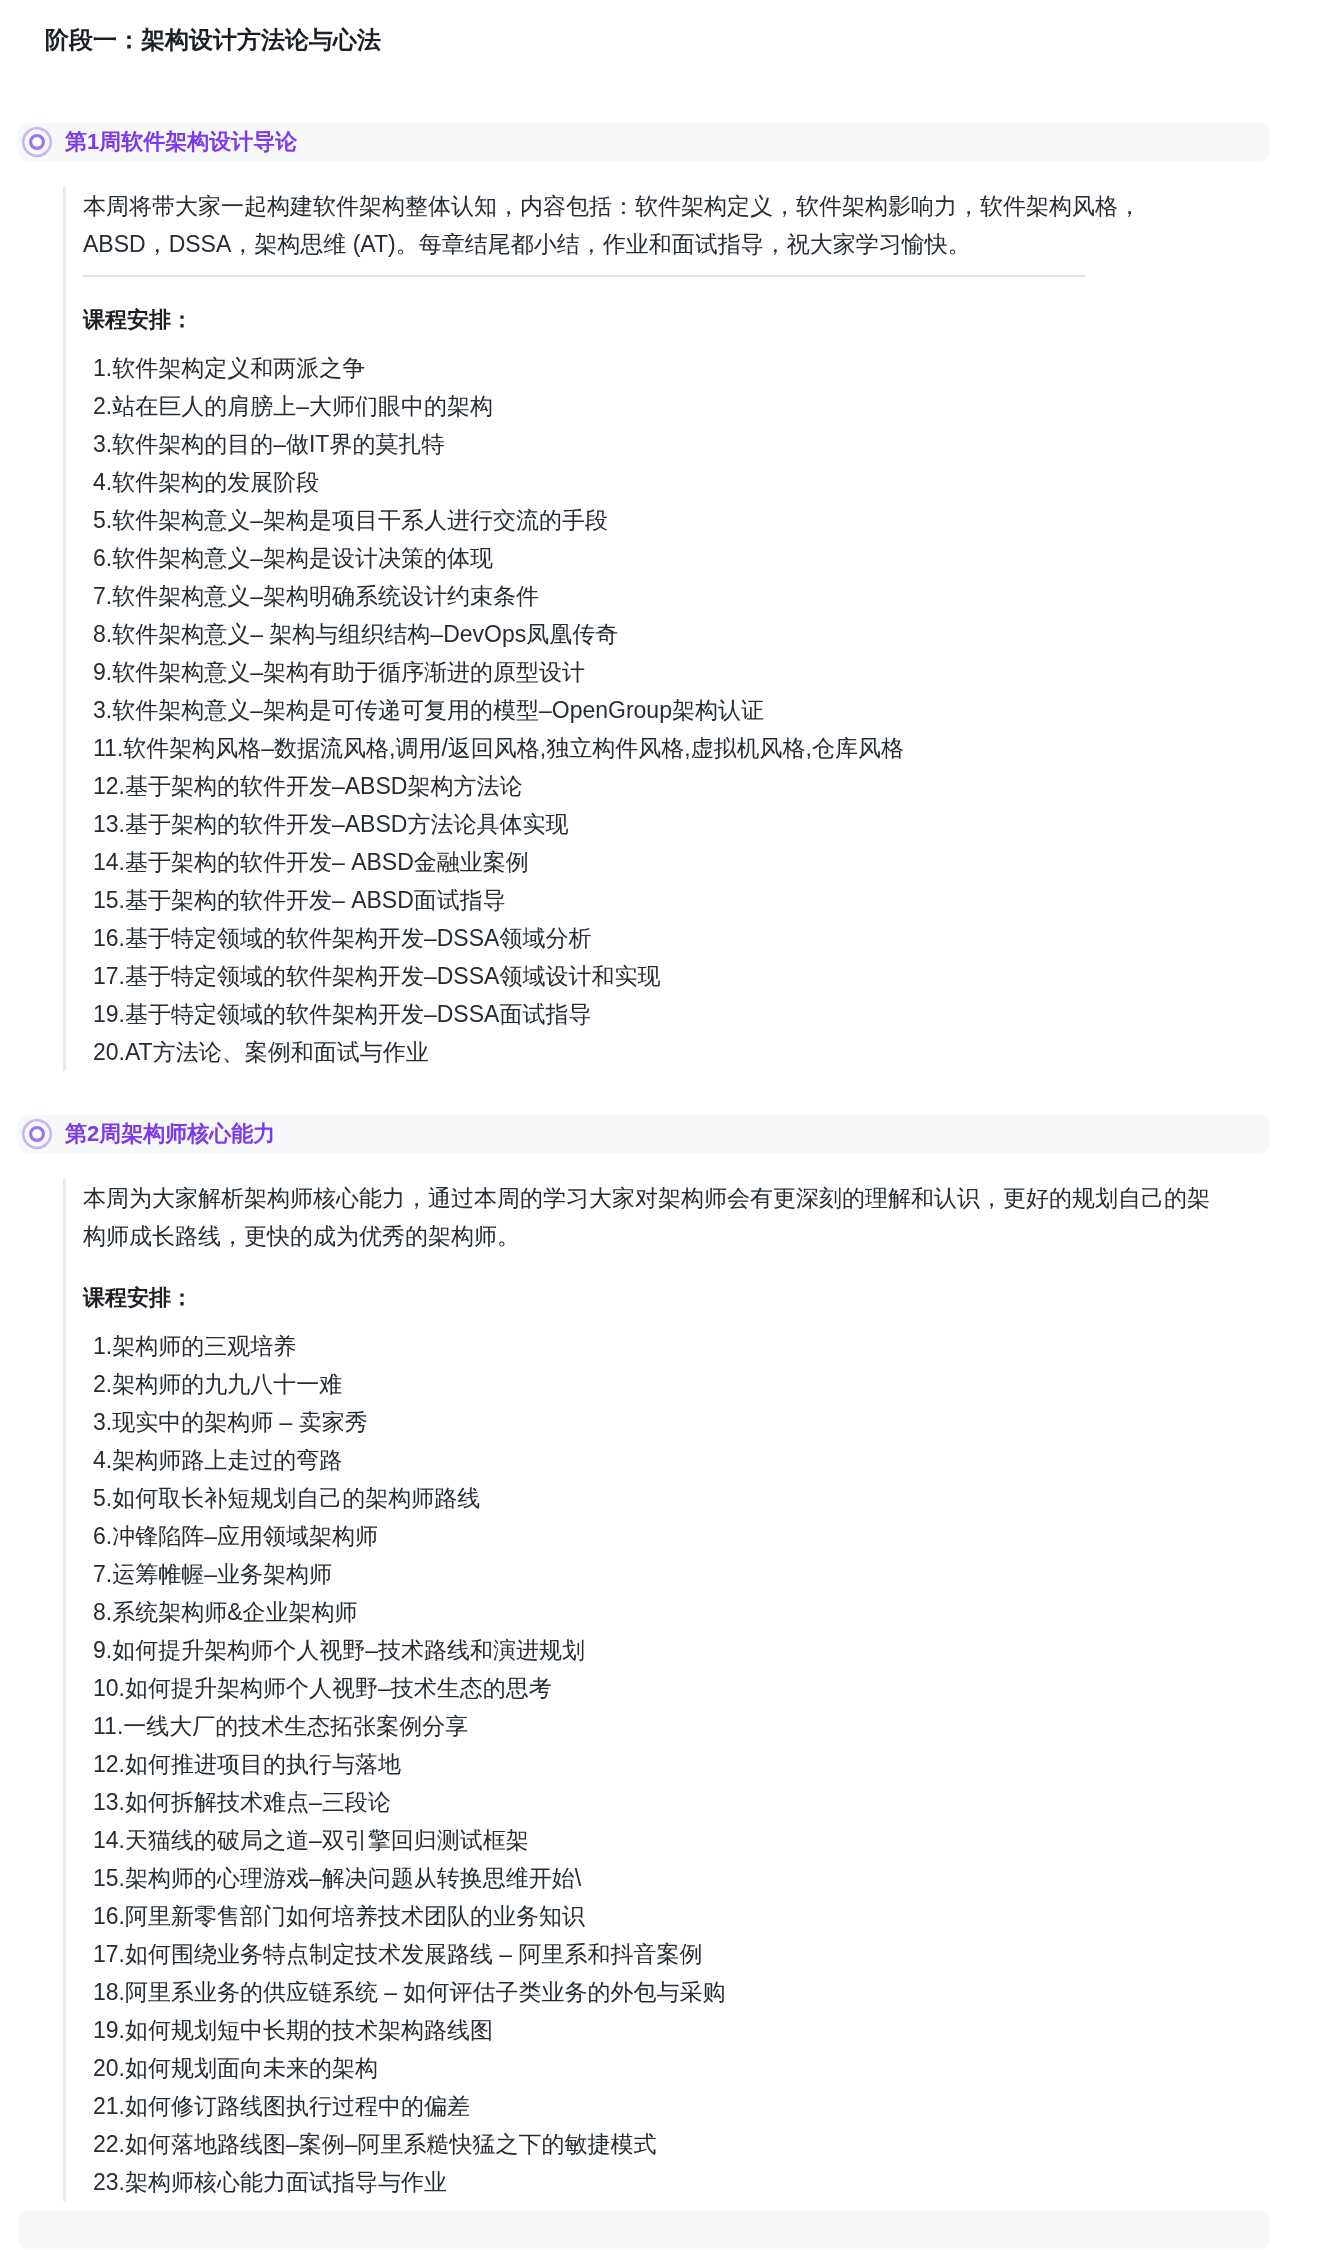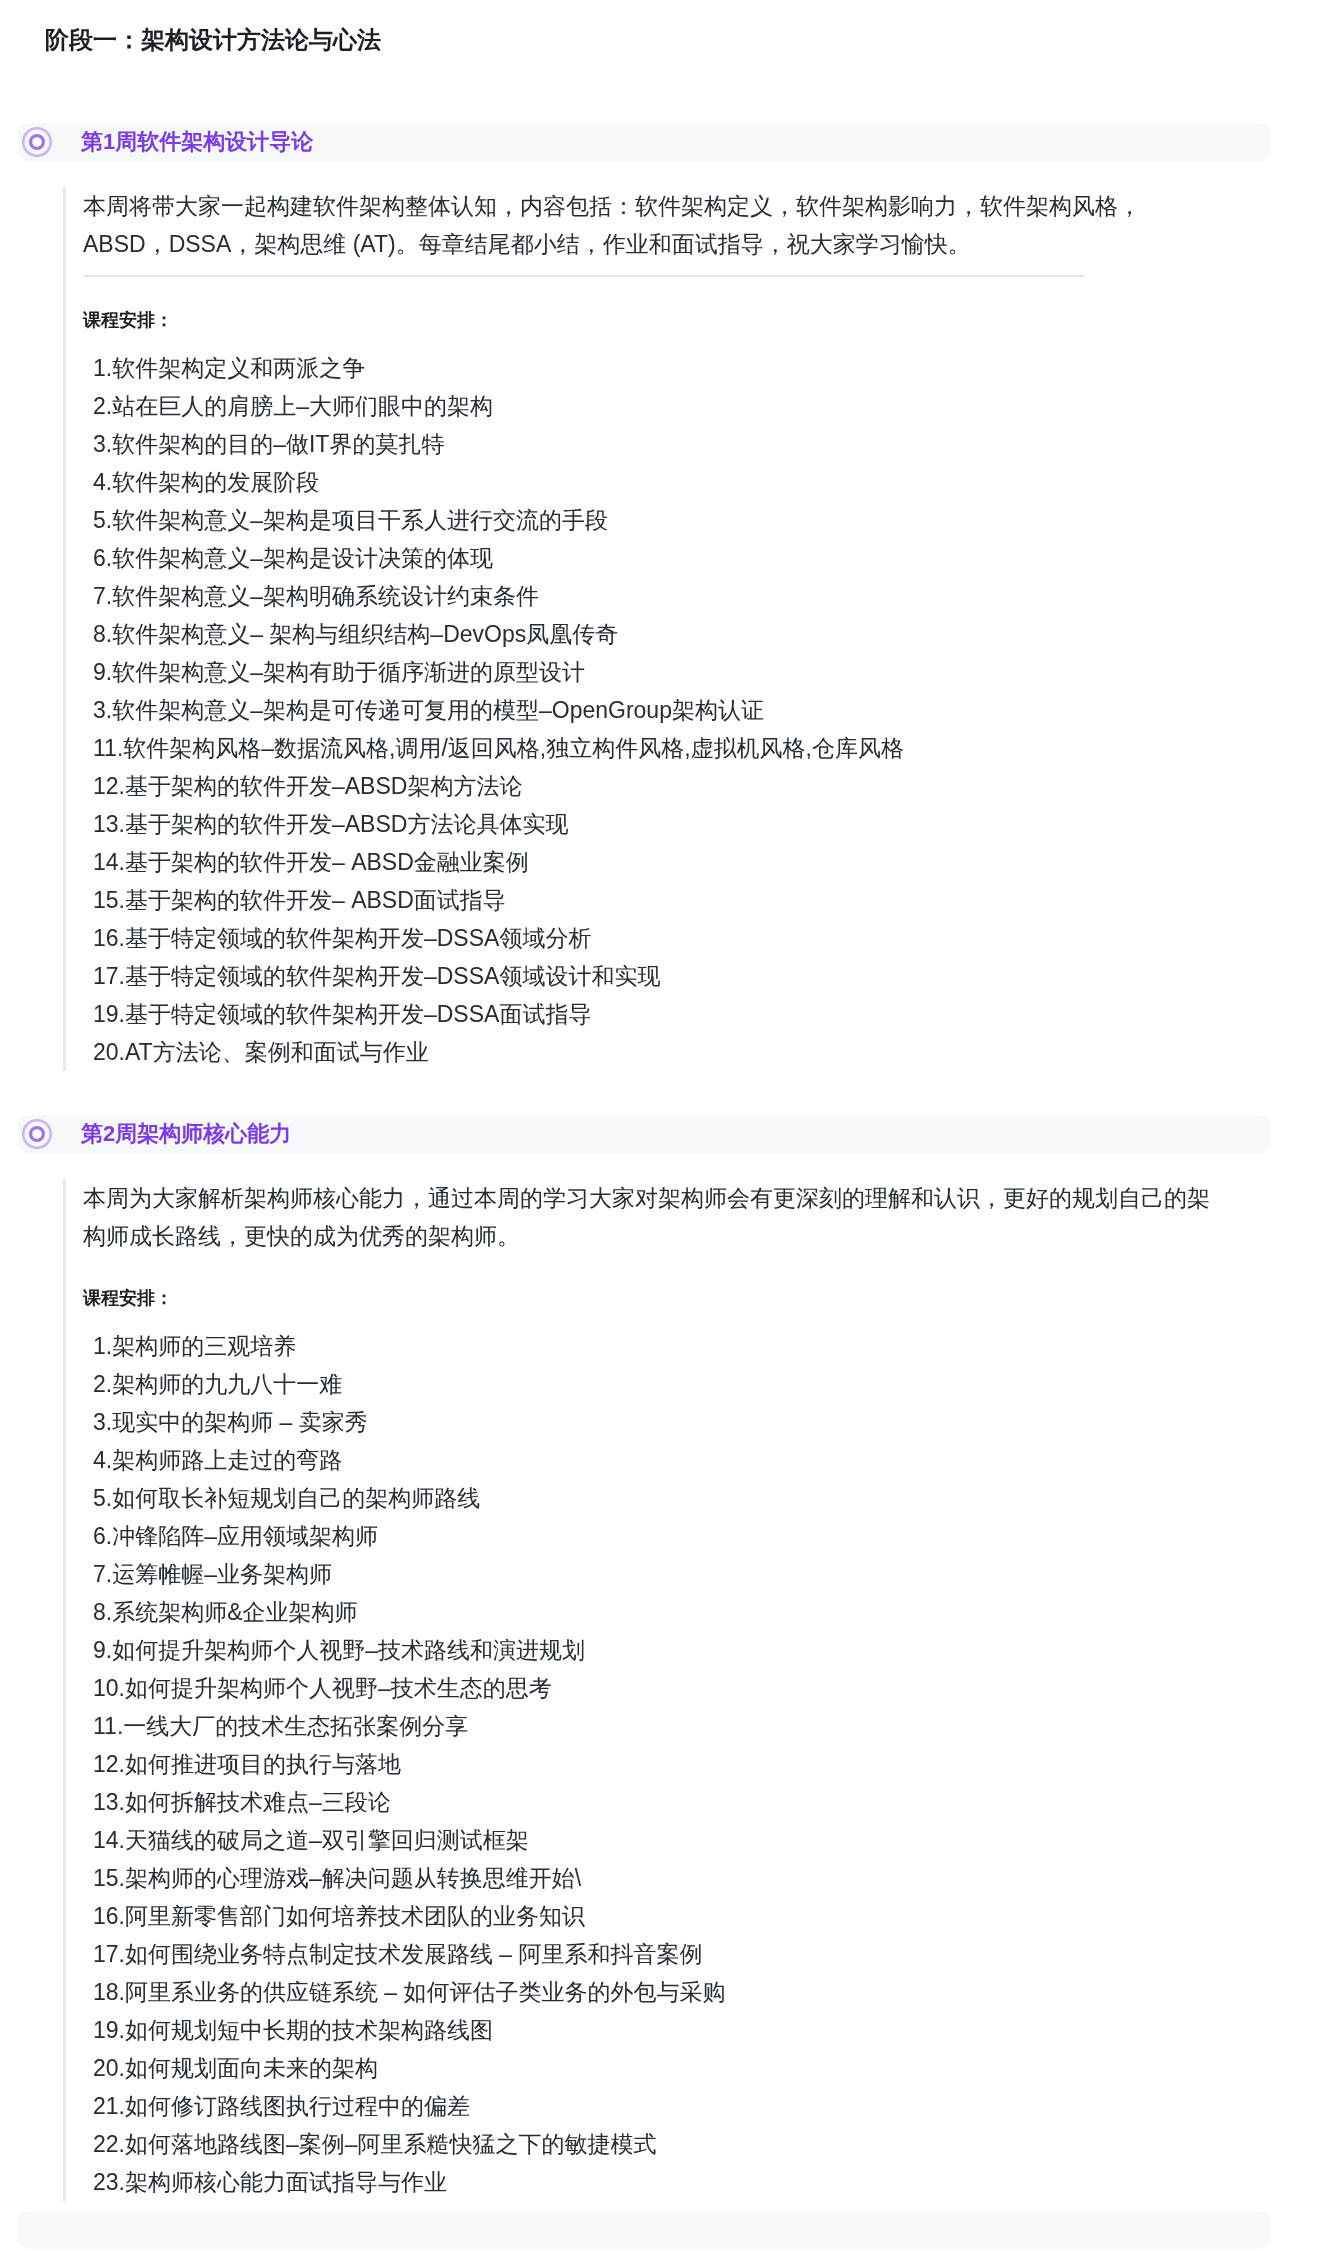--- a/index.html
+++ b/index.html
@@ -22,37 +22,37 @@
     height: 38px;
     margin: 44px 66px 0 18px;
     background: #F7F8FA;
     border-radius: 10px;
     padding-left: 3px;
   }
   section.week:first-child .week-bar { margin-top: 65px; }
   .marker { width: 32px; height: 32px; display: inline-flex; flex: 0 0 32px; }
   .week-label {
     color: #7C3AED; font-weight: 700; font-size: 22px;
-    margin-left: 28px; white-space: nowrap;
+    margin-left: 12px; white-space: nowrap;
   }
   .week-title {
     color: #7C3AED; font-weight: 700; font-size: 22px;
     white-space: nowrap;
   }
   .week-body {
     margin: 26px 46px 0 63px;
     border-left: 3px solid #E7E9EC;
     padding-left: 17px;
   }
   .desc {
     margin: 0; max-width: 1140px;
     font-size: 23px; line-height: 38px; color: #262C33;
   }
   .divider { width: 1002px; height: 2px; background: #E3E4E6; margin-top: 12px; }
-  .sched { margin: 24px 0 0 0; font-size: 18px; line-height: 38px; font-weight: 700; color: #1B1F24; }
+  .sched { margin: 24px 0 0 0; font-size: 22px; line-height: 38px; font-weight: 700; color: #1B1F24; }
   .course-list { list-style: none; margin: 10px; padding: 0; }
   .course-list li { font-size: 23px; line-height: 38px; white-space: nowrap; }
   .week-bar.partial { margin-top: 10px; }
 </style>
 </head>
 <body>
 
 <div class="page">
   <h1 class="stage-title">阶段一：架构设计方法论与心法</h1>
   <div id="sections">

